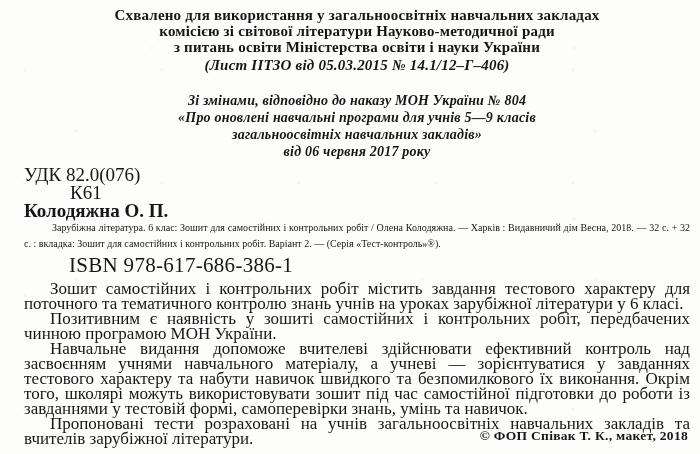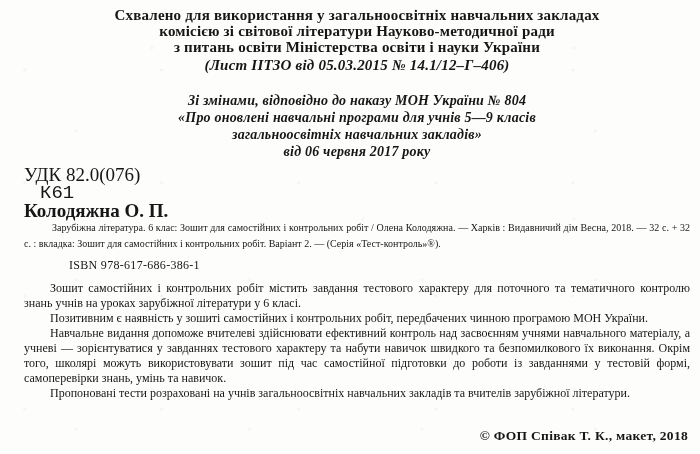--- a/index.html
+++ b/index.html
@@ -49,42 +49,42 @@
     letter-spacing: 0.2px;
   }
 
   
   .catalog {
     margin-top: 6px;
     font-size: 19px;
     line-height: 18px;
   }
   .udc { margin-left: 0; }
-  .author-code { margin-left: 16px; font-family: Liberation Mono, monospace; }
+  .author-code { margin-left: 46px; }
   .author { font-weight: bold; }
 
   .bibliography {
     margin: 0;
     font-size: 10px;
     line-height: 15.8px;
     text-align: justify;
     text-indent: 28px;
   }
   .isbn {
     margin-top: 5px;
     margin-left: 45px;
-    font-size: 12px;
+    font-size: 21px;
     line-height: 17px;
     letter-spacing: 0.3px;
   }
 
   
   .annotation {
     margin-top: 7px;
-    font-size: 12px;
+    font-size: 17px;
     line-height: 15px;
   }
   .annotation p {
     margin: 0;
     text-align: justify;
     text-indent: 26px;
   }
 
   .copyright {
     position: absolute;

